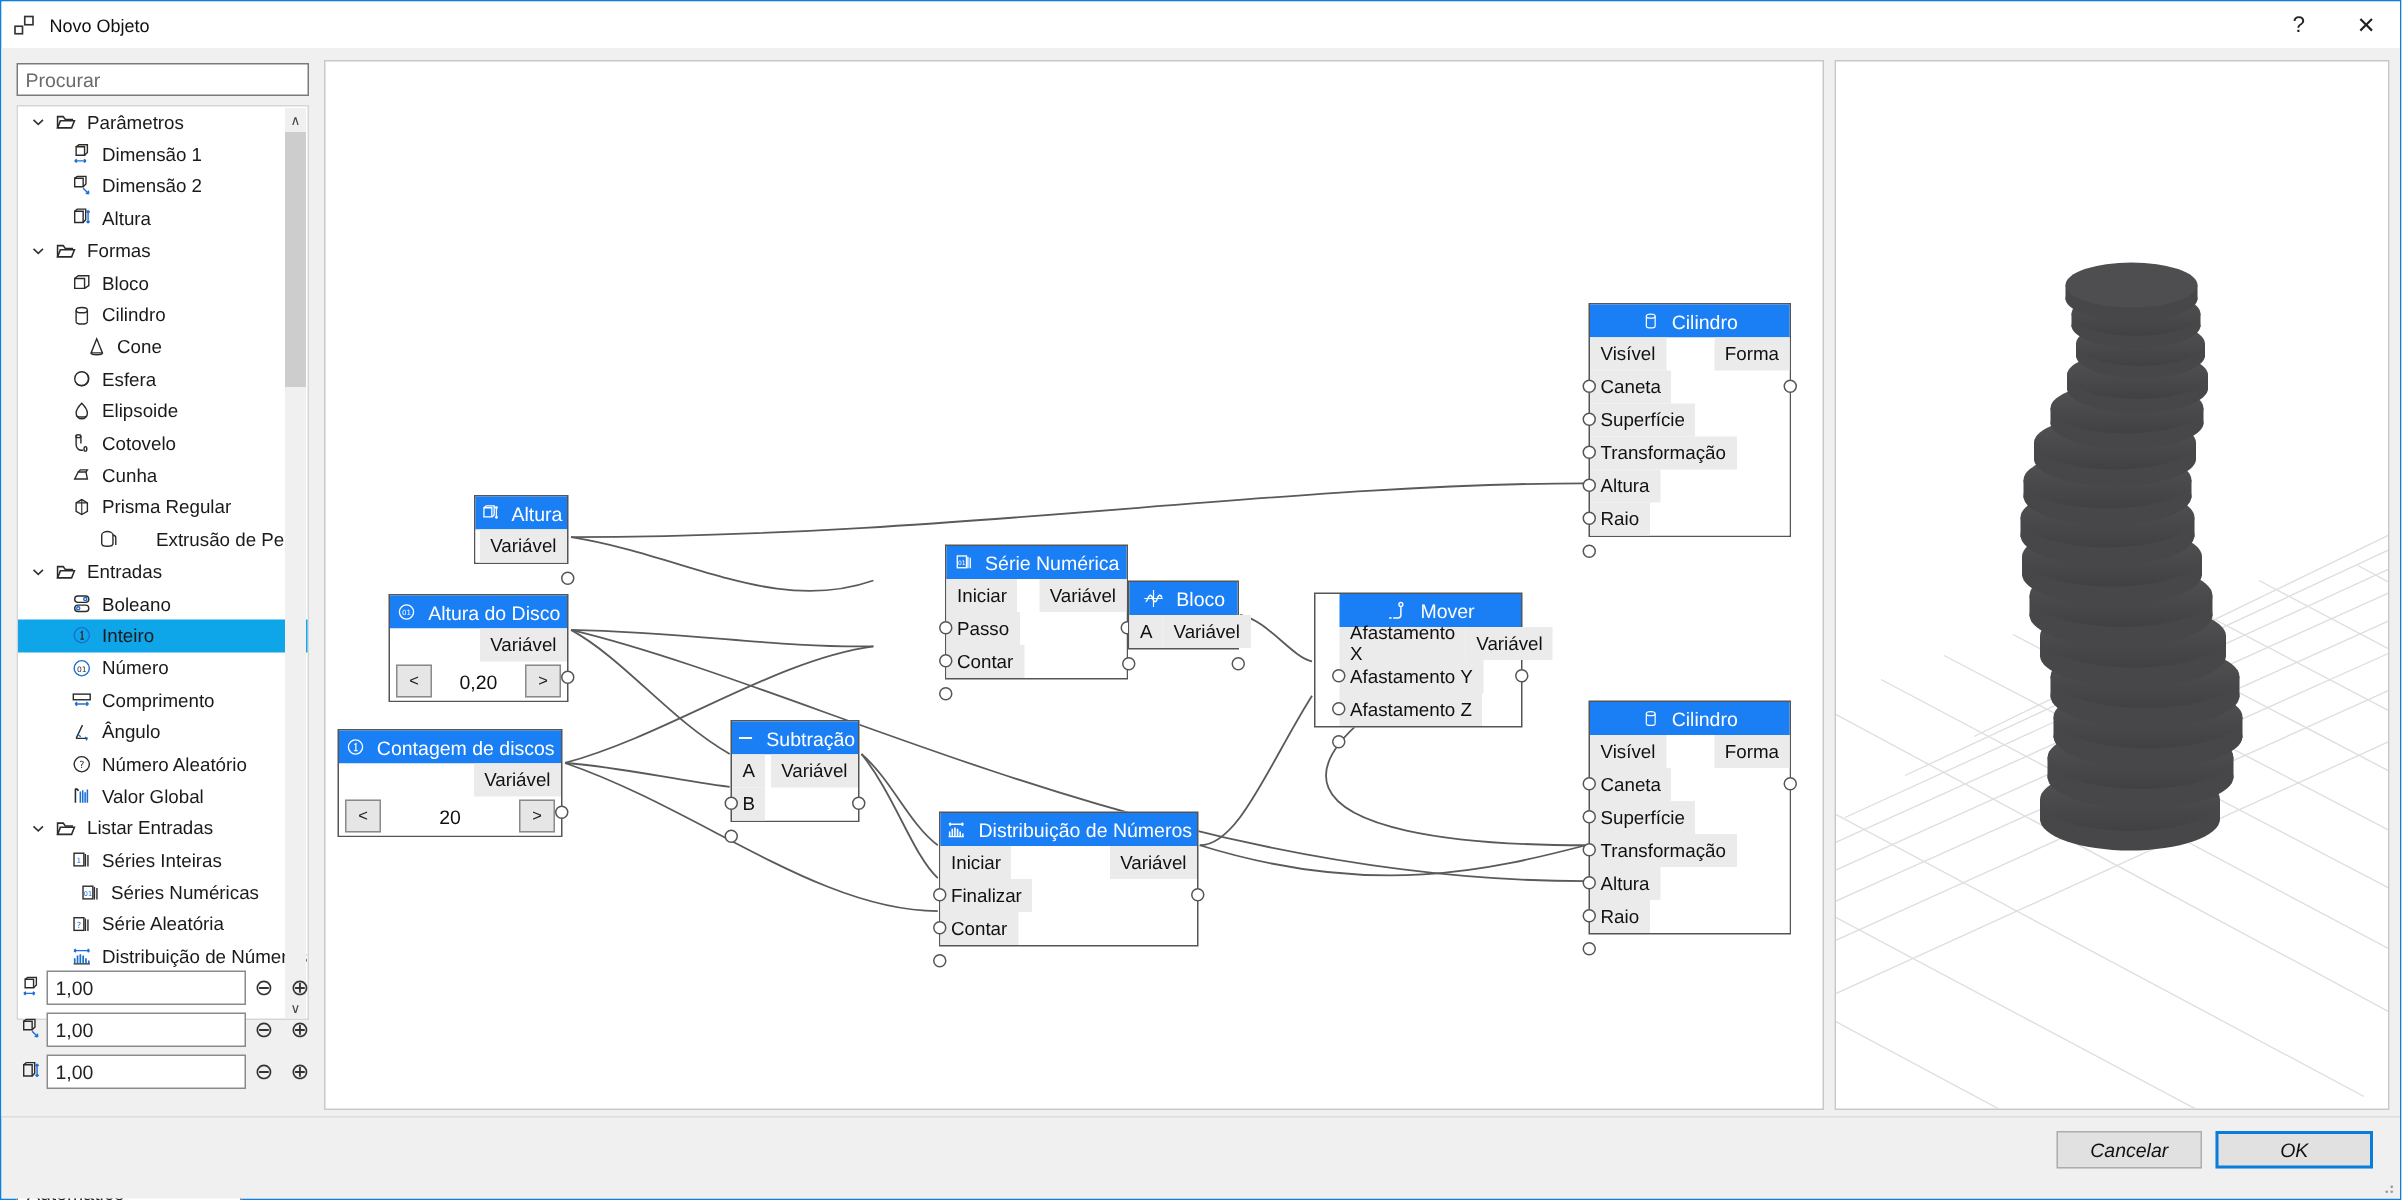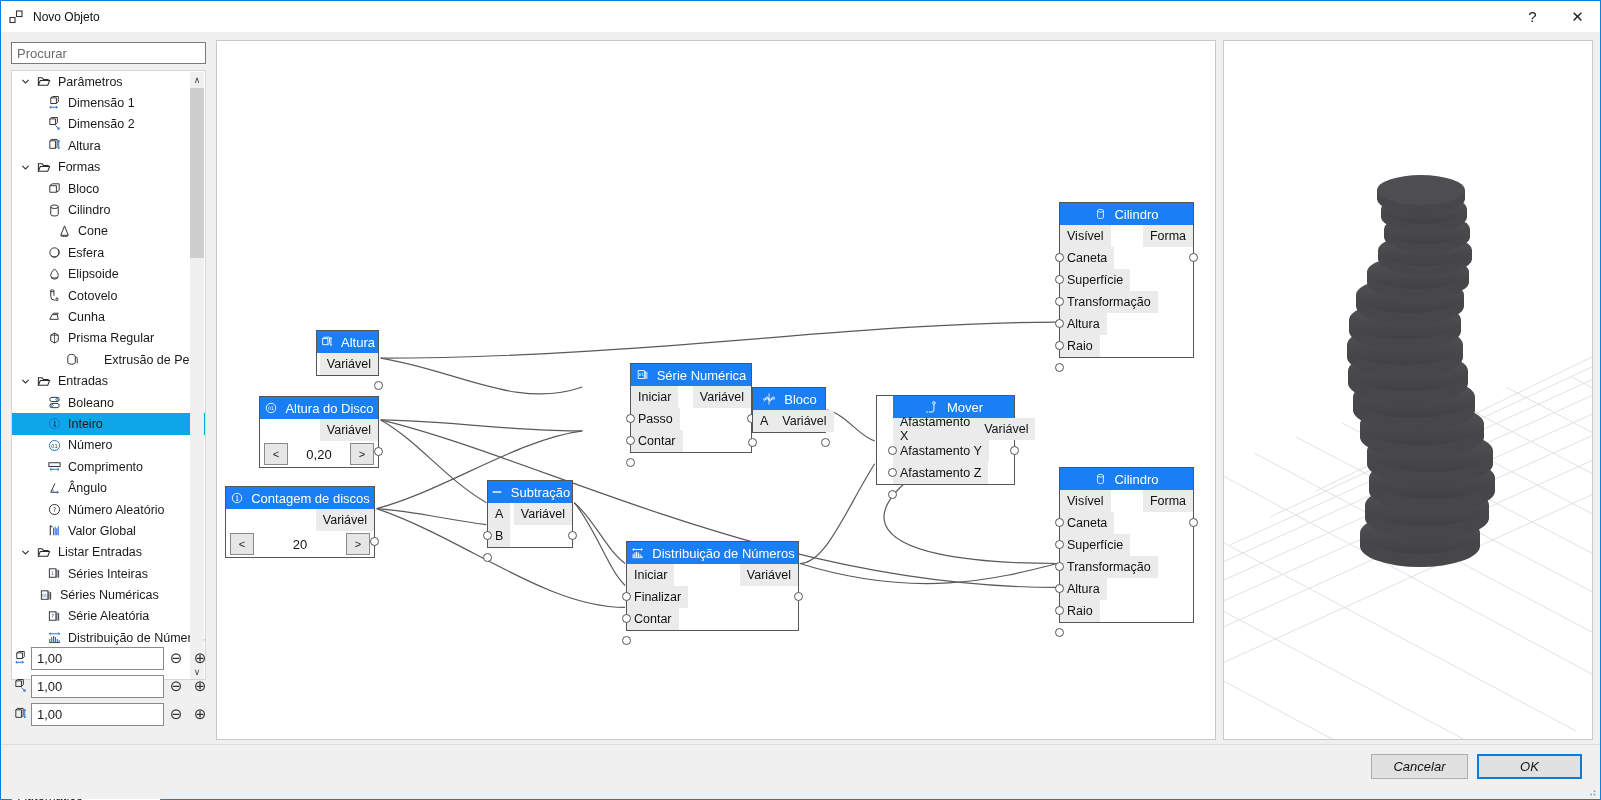--- a/index.html
+++ b/index.html
@@ -397,21 +397,21 @@
               <span class="tw"></span>
               <span class="ticon">
                 <svg width="15" height="15" viewBox="0 0 16 16">
                   <rect x="2.5" y="3" width="7" height="9" fill="none" stroke="#2b2b2b" stroke-width="1"></rect>
                   <text x="6" y="9.6" font-size="5.2" text-anchor="middle" fill="#1a6fd4" font-family="DejaVu Sans">1</text>
                   <path d="M10.6 3.6v8.8M12.4 4.3v8.1" stroke="#2b2b2b" stroke-width="1"></path>
                 </svg>
               </span>
               <span class="tlabel">Séries Inteiras</span>
             </div>
-            <div class="tnode" style="padding-left: 6px;">
+            <div class="tnode" style="padding-left: 20px;">
               <span class="tw"></span>
               <span class="ticon">
                 <svg width="15" height="15" viewBox="0 0 16 16">
                   <rect x="2.5" y="3" width="7" height="9" fill="none" stroke="#2b2b2b" stroke-width="1"></rect>
                   <text x="6" y="9.6" font-size="4.6" text-anchor="middle" fill="#1a6fd4" font-family="DejaVu Sans">01</text>
                   <path d="M10.6 3.6v8.8M12.4 4.3v8.1" stroke="#2b2b2b" stroke-width="1"></path>
                 </svg>
               </span>
               <span class="tlabel">Séries Numéricas</span>
             </div>

